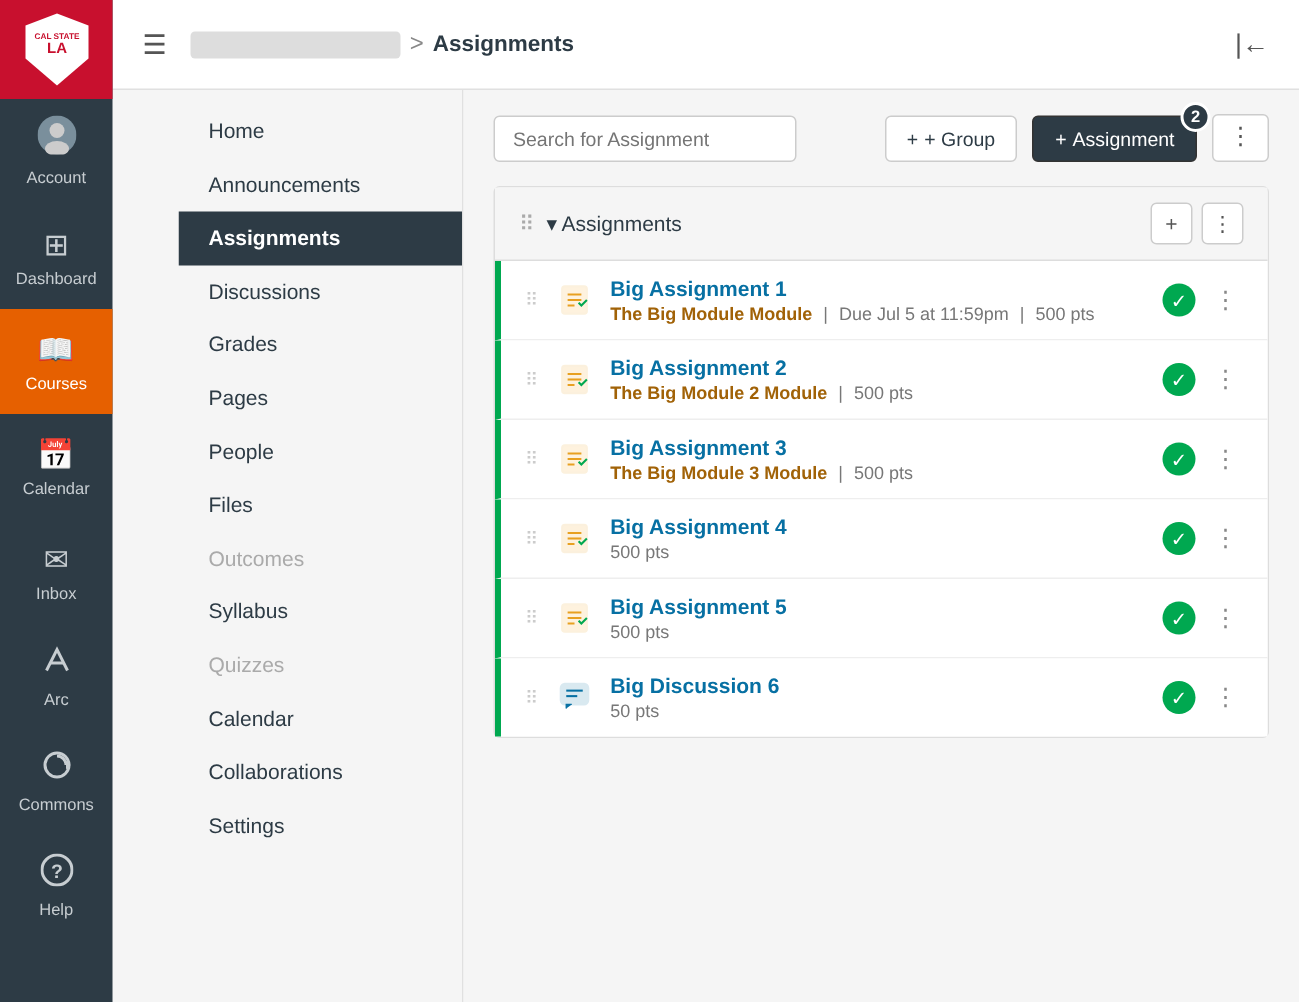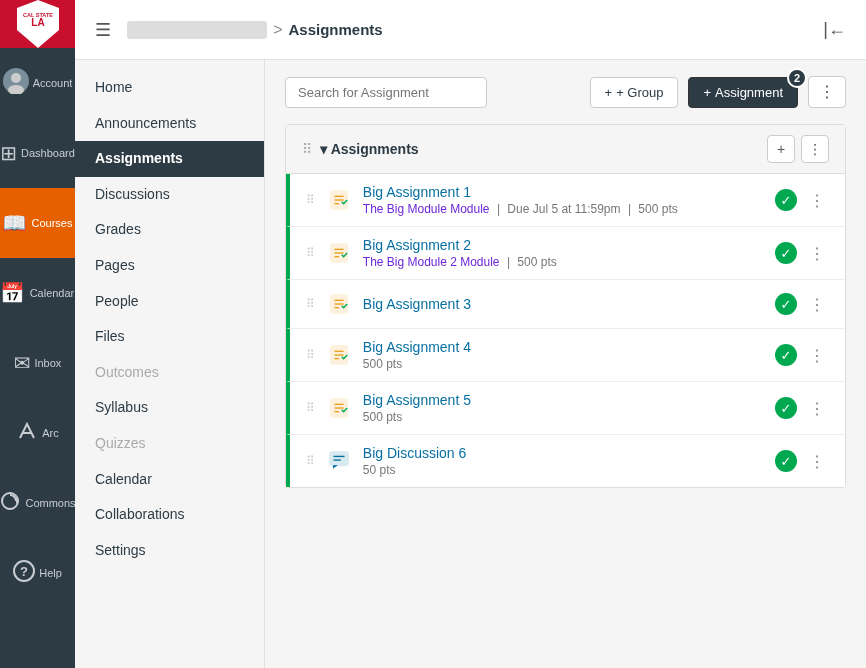--- a/index.html
+++ b/index.html
@@ -11,32 +11,32 @@
       background: #2d3b45;
       display: flex;
       flex-direction: column;
       align-items: center;
       padding-top: 0;
       flex-shrink: 0;
       z-index: 10;
     }
     .sidebar-logo {
       width: 75px;
-      height: 48px;
+      height: 66px;
       background: #c8102e;
       display: flex;
       align-items: center;
       justify-content: center;
       flex-shrink: 0;
     }
     .sidebar-item {
       width: 75px;
       height: 70px;
       display: flex;
-      flex-direction: row;
+      flex-direction: column;
       align-items: center;
       justify-content: center;
       cursor: pointer;
       color: #c7cdd1;
       gap: 4px;
     }
     .sidebar-item.active { background: #e66000; color: white; }
     .sidebar-item .s-icon { font-size: 20px; }
     .sidebar-item .s-label { font-size: 11px; text-align: center; }
 
@@ -90,20 +90,21 @@
       font-size: 18px;
       color: #555;
       padding: 4px;
     }
 
     
     .content-area {
       display: flex;
       flex: 1;
       overflow: hidden;
+      padding-left: 44px;
     }
 
     
     .course-nav {
       width: 190px;
       background: #f5f5f5;
       border-right: 1px solid #e0e0e0;
       padding: 10px 0;
       overflow-y: auto;
       flex-shrink: 0;
@@ -215,21 +216,21 @@
       background: #f5f5f5;
       border-bottom: 1px solid #ddd;
     }
     .drag-handle {
       color: #aaa;
       font-size: 14px;
       margin-right: 8px;
       cursor: grab;
     }
     .section-title {
-      font-weight: 700;
+      font-weight: 400;
       font-size: 14px;
       color: #2d3b45;
       display: flex;
       align-items: center;
       gap: 4px;
     }
     .section-actions {
       margin-left: auto;
       display: flex;
       gap: 6px;
@@ -265,32 +266,33 @@
       height: 28px;
       display: flex;
       align-items: center;
       justify-content: center;
       flex-shrink: 0;
     }
     .assignment-icon svg { width: 22px; height: 22px; }
     .assignment-info { flex: 1; }
     .assignment-name {
       color: #0770a3;
-      font-weight: 400;
+      font-weight: 700;
       font-size: 14px;
       cursor: pointer;
     }
     .assignment-meta {
       font-size: 12px;
       color: #777;
       margin-top: 2px;
     }
     .assignment-meta .module-link {
-      color: #6d28d9;
-      cursor: pointer;
+      color: #a16207;
+      cursor: pointer;
+      font-weight: bold;
     }
     .assignment-meta .pipe { margin: 0 4px; }
     .row-status { display: flex; align-items: center; gap: 8px; }
     .check-icon {
       width: 22px;
       height: 22px;
       background: #00a850;
       border-radius: 50%;
       display: flex;
       align-items: center;
@@ -498,20 +500,25 @@
             <svg viewBox="0 0 24 24" fill="none">
               <rect x="3" y="2" width="18" height="20" rx="2" fill="#f5a623" opacity="0.15" stroke="#e8a020" stroke-width="1.5"></rect>
               <line x1="7" y1="8" x2="17" y2="8" stroke="#e8a020" stroke-width="1.5"></line>
               <line x1="7" y1="12" x2="17" y2="12" stroke="#e8a020" stroke-width="1.5"></line>
               <line x1="7" y1="16" x2="12" y2="16" stroke="#e8a020" stroke-width="1.5"></line>
               <path d="M15 14 L17 16 L21 12" stroke="#00a850" stroke-width="1.5" fill="none"></path>
             </svg>
           </div>
           <div class="assignment-info">
             <div class="assignment-name">Big Assignment 3</div>
+            <div class="assignment-meta">
+              <span class="module-link">The Big Module 3 Module</span>
+              <span class="pipe">|</span>
+              <span>500 pts</span>
+            </div>
           </div>
           <div class="row-status">
             <div class="check-icon">✓</div>
             <button class="row-more">⋮</button>
           </div>
         </div>
 
         <div class="assignment-row">
           <span class="row-drag">⠿</span>
           <div class="assignment-icon">

